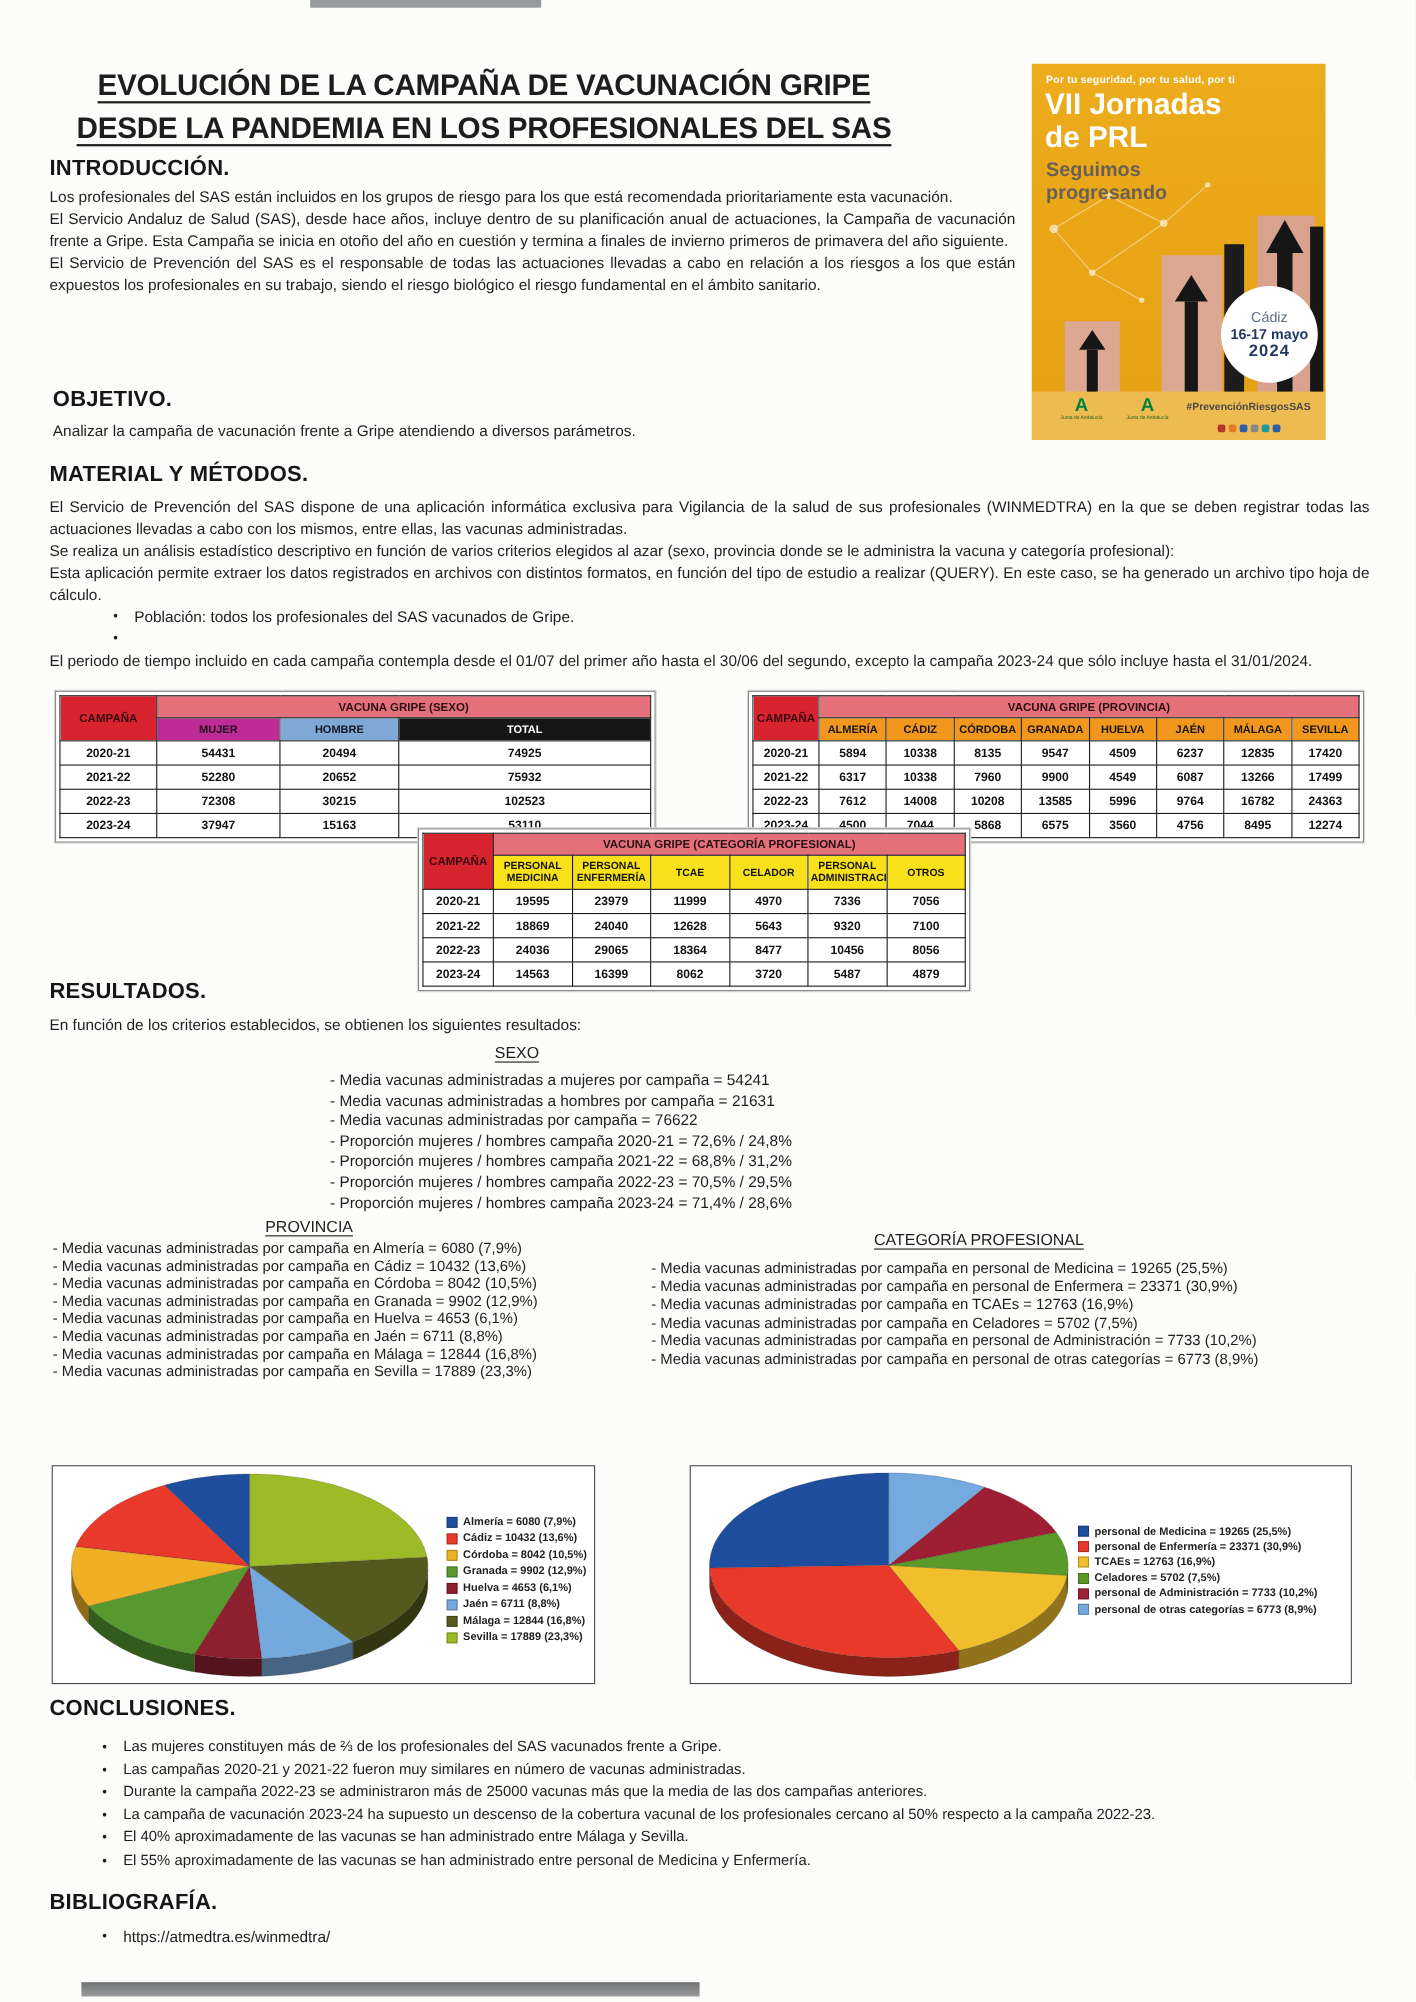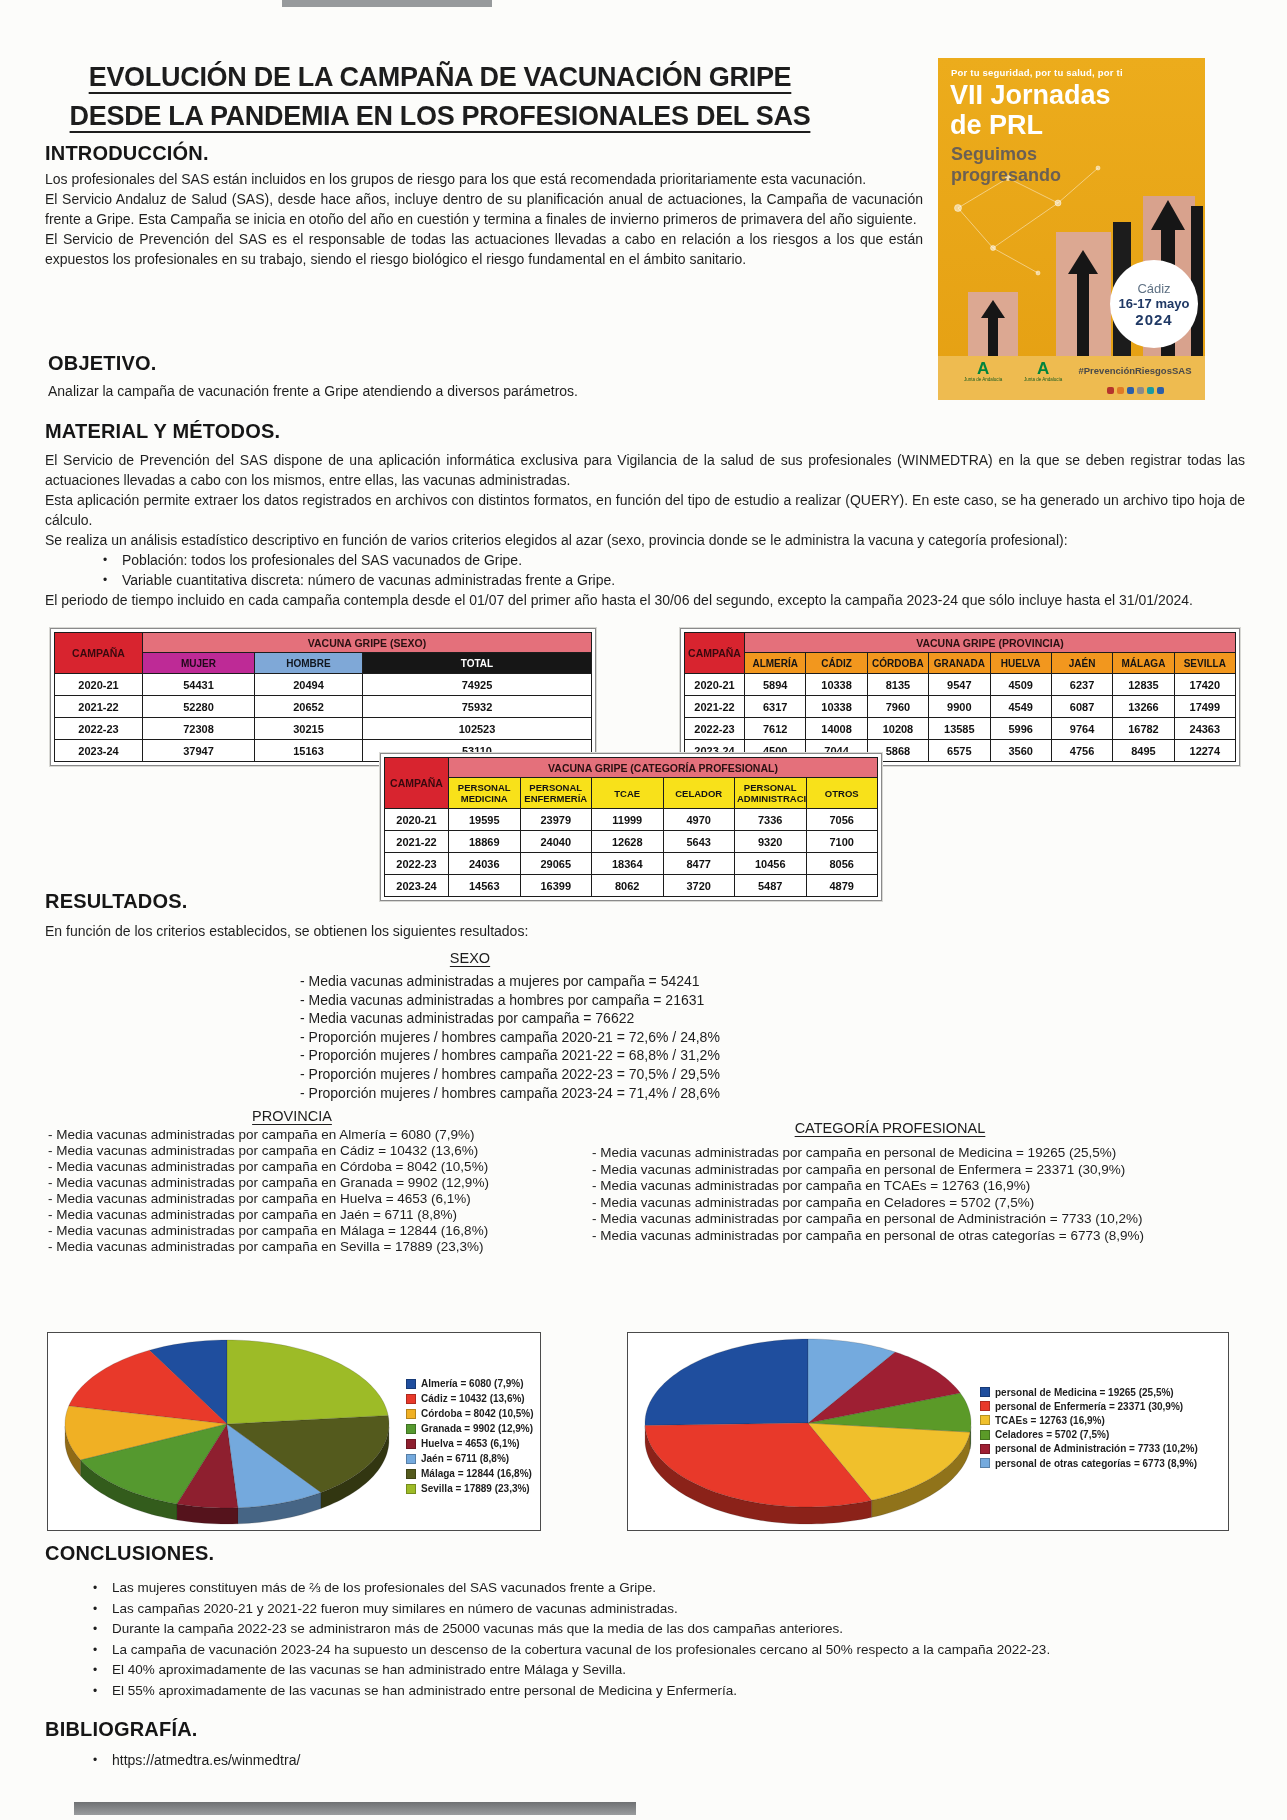--- a/index.html
+++ b/index.html
@@ -142,31 +142,30 @@
       <p>El Servicio Andaluz de Salud (SAS), desde hace años, incluye dentro de su planificación anual de actuaciones, la Campaña de vacunación frente a Gripe. Esta Campaña se inicia en otoño del año en cuestión y termina a finales de invierno  primeros de primavera del año siguiente.</p>
       <p>El Servicio de Prevención del SAS es el responsable de todas las actuaciones llevadas a cabo en relación a los riesgos a los que están expuestos los profesionales en su trabajo, siendo el riesgo biológico el riesgo fundamental en el ámbito sanitario.</p>
     </div>
 
   <div class="abs sec-heading" style="left:48px;top:352px;">OBJETIVO.</div>
   <div class="abs body-text" style="left:48px;top:381px;width:900px;">Analizar la campaña de vacunación frente a Gripe atendiendo a diversos parámetros.</div>
 
   <div class="abs sec-heading" style="left:45px;top:420px;">MATERIAL Y MÉTODOS.</div>
   <div class="abs body-text" id="material-paragraphs" style="left:45px;top:450px;width:1200px;">
       <p>El Servicio de Prevención del SAS dispone de una aplicación informática exclusiva para Vigilancia de la salud de sus profesionales (WINMEDTRA) en la que se deben registrar todas las actuaciones llevadas a cabo con los mismos, entre ellas, las vacunas administradas.</p>
+      <p>Se realiza un análisis estadístico descriptivo en función de varios criterios elegidos al azar (sexo, provincia donde se le administra la vacuna y categoría profesional):</p>
       <p>Esta aplicación permite extraer los datos registrados en archivos con distintos formatos, en función del tipo de estudio a realizar (QUERY). En este caso, se ha generado un archivo tipo hoja de cálculo.</p>
-      <p>Se realiza un análisis estadístico descriptivo en función de varios criterios elegidos al azar (sexo, provincia donde se le administra la vacuna y categoría profesional):</p>
     </div>
   <div class="abs" id="material-bullets" style="left:88px;top:550px;width:900px;">
       <div class="bul">
         <span class="dot">•</span>
         <span class="btxt">Población: todos los profesionales del SAS vacunados de Gripe.</span>
       </div>
       <div class="bul">
         <span class="dot">•</span>
-        <span class="btxt">Variable cuantitativa discreta: número de vacunas administradas frente a Gripe.</span>
       </div>
     </div>
   <div class="abs body-text" style="left:45px;top:590px;width:1200px;">El periodo de tiempo incluido en cada campaña contempla desde el 01/07 del primer año hasta el 30/06 del segundo, excepto la campaña 2023-24 que sólo incluye hasta el 31/01/2024.</div>
 
   <div class="table-wrap" id="table-sexo" style="left:50px;top:628px;width:538px;">
       <table>
         <colgroup>
           <col style="width: 88px;">
           <col style="width: 112px;">
           <col style="width: 108px;">
@@ -360,21 +359,21 @@
   <div class="abs" id="res-sexo-lines" style="left:300px;top:972px;">
       <div class="res-line">- Media vacunas administradas a mujeres por campaña = 54241</div>
       <div class="res-line">- Media vacunas administradas a hombres por campaña = 21631</div>
       <div class="res-line">- Media vacunas administradas por campaña = 76622</div>
       <div class="res-line">- Proporción mujeres / hombres campaña 2020-21 = 72,6% / 24,8%</div>
       <div class="res-line">- Proporción mujeres / hombres campaña 2021-22 = 68,8% / 31,2%</div>
       <div class="res-line">- Proporción mujeres / hombres campaña 2022-23 = 70,5% / 29,5%</div>
       <div class="res-line">- Proporción mujeres / hombres campaña 2023-24 = 71,4% / 28,6%</div>
     </div>
 
-  <div class="abs res-sub" style="left:167px;top:1108px;width:250px;">PROVINCIA</div>
+  <div class="abs res-sub" style="left:156px;top:1108px;width:250px;">PROVINCIA</div>
   <div class="abs" id="res-prov-lines" style="left:48px;top:1127px;">
       <div class="prov-line">- Media vacunas administradas por campaña en Almería = 6080 (7,9%)</div>
       <div class="prov-line">- Media vacunas administradas por campaña en Cádiz = 10432 (13,6%)</div>
       <div class="prov-line">- Media vacunas administradas por campaña en Córdoba = 8042 (10,5%)</div>
       <div class="prov-line">- Media vacunas administradas por campaña en Granada = 9902 (12,9%)</div>
       <div class="prov-line">- Media vacunas administradas por campaña en Huelva = 4653 (6,1%)</div>
       <div class="prov-line">- Media vacunas administradas por campaña en Jaén = 6711 (8,8%)</div>
       <div class="prov-line">- Media vacunas administradas por campaña en Málaga = 12844 (16,8%)</div>
       <div class="prov-line">- Media vacunas administradas por campaña en Sevilla = 17889 (23,3%)</div>
     </div>

